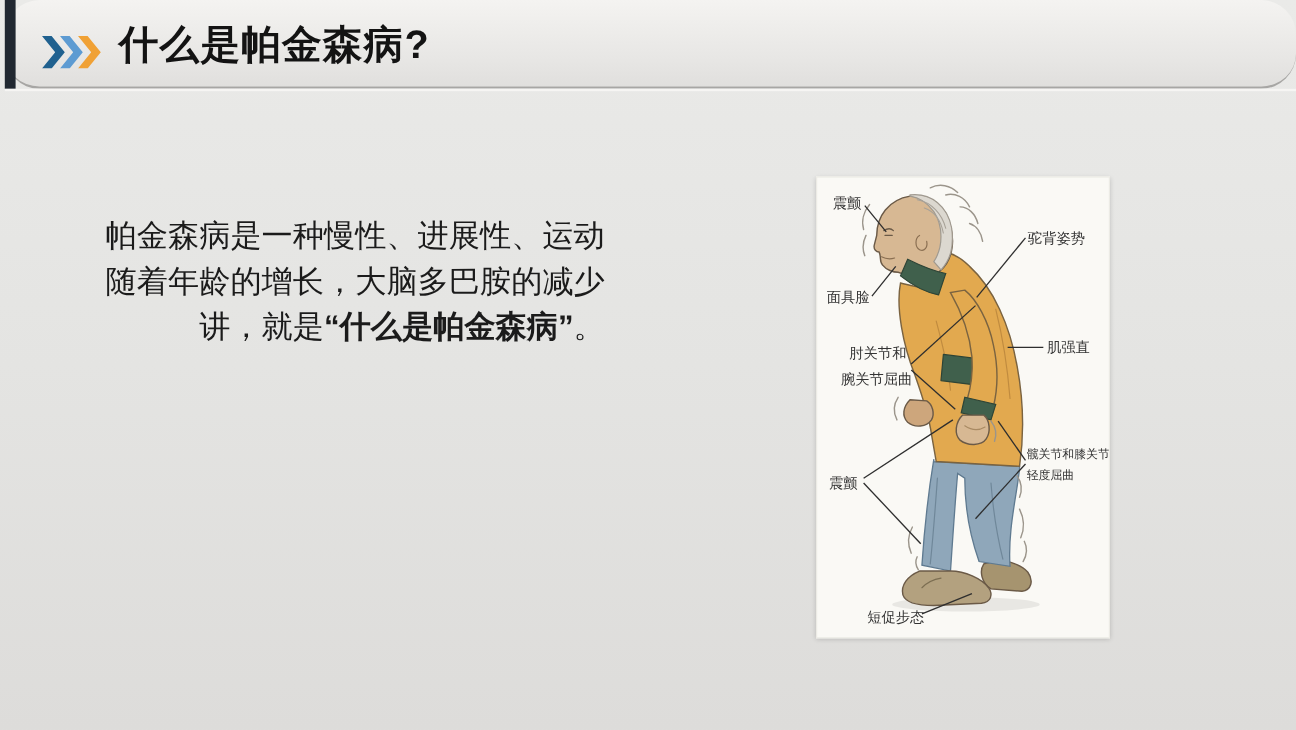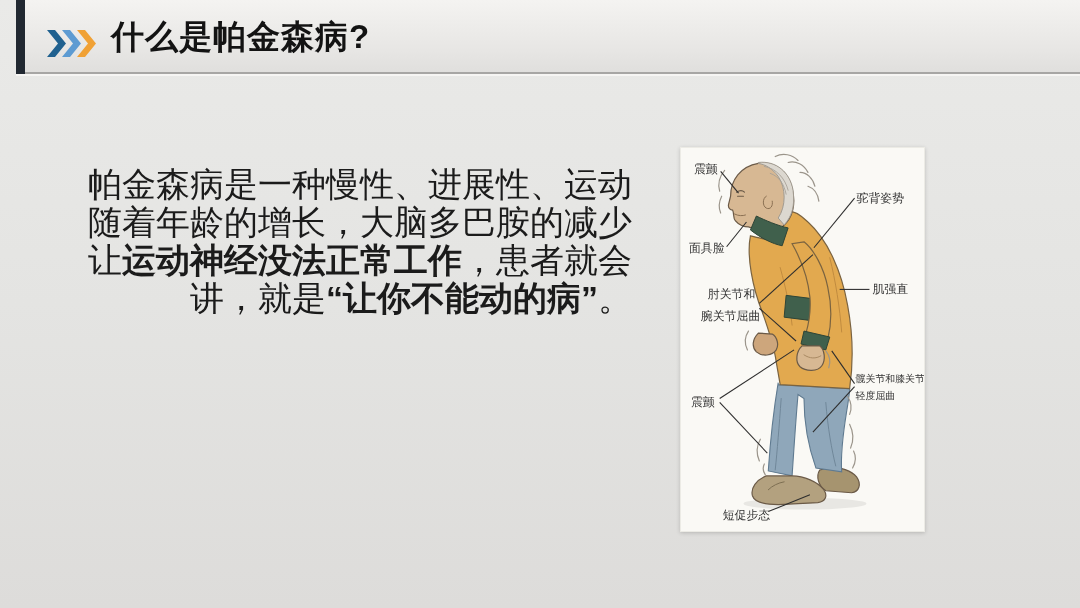--- a/index.html
+++ b/index.html
@@ -7,42 +7,43 @@
     width:1080px; height:608px; overflow:hidden;
     font-family:"Liberation Sans","DejaVu Sans",sans-serif;
     background:#dedddb;
   }
   .slide {
     position:relative; width:1080px; height:608px;
     background:linear-gradient(180deg,#eaeae8 0%,#e4e4e2 50%,#dddcda 100%);
   }
   
   .header {
-    position:absolute; top:0; left:16px; right:0; height:72px;
+    position:absolute; top:0; left:4px; right:0; height:72px;
     background:linear-gradient(180deg,#f4f3f1 0%,#e7e6e4 70%,#e0dfdd 100%);
     border-bottom:2px solid #a7a6a4;
+    border-radius:29px;
   }
   .header::after {
     content:""; position:absolute; left:0; right:0; bottom:-4px; height:2px;
     background:#f6f5f3;
   }
   .accent-bar {
     position:absolute; left:0; top:0; width:9px; height:74px;
     background:#212831;
   }
   .chevrons { position:absolute; left:31px; top:30px; }
   .title {
     position:absolute; left:95px; top:0; margin:0;
     line-height:74px; font-size:33px; font-weight:800;
     color:#131313; letter-spacing:1px; white-space:nowrap;
   }
   
   .text-block {
-    position:absolute; left:88px; top:165px;
-    font-size:34px; color:#1b1b1b;
+    position:absolute; left:88px; top:177px;
+    font-size:26px; color:#1b1b1b;
   }
   .text-block p { margin:0; }
   .para2 { margin-top:36px;text-align:right; }
   .line { display:block; line-height:38px; white-space:nowrap; }
   .text-block b { font-weight:800; }
   
   .card {
     position:absolute; left:680px; top:147px; width:245px; height:385px;
     margin:0; background:#faf9f5; border:1px solid #ecebe5;
     box-shadow:0 1px 4px rgba(0,0,0,0.18); box-sizing:border-box;
@@ -69,22 +70,21 @@
     </svg>
     <h1 class="title">什么是帕金森病?</h1>
   </div>
 
   <div class="text-block">
     <p class="para1">
       <span class="line">帕金森病是一种慢性、进展性、运动</span>
     </p>
     <p class="para2">
       <span class="line">随着年龄的增长，大脑多巴胺的减少</span>
-      <span class="line"><span>让</span><b>运动神经没法正常工作</b><span>，患者就会</span></span>
-      <span class="line"><span>讲，就是</span><b>“让你不能动的病”</b><span>。</span></span>
+      <span class="line"><span>讲，就是</span><b>“什么是帕金森病”</b><span>。</span></span>
     </p>
   </div>
 
   <figure class="card">
     <svg viewBox="0 0 245 385">
 
       <ellipse cx="125" cy="358" rx="62" ry="6" fill="rgba(0,0,0,0.07)"></ellipse>
 
       <path d="M140,324 C136,330 138,340 146,345 L172,347 C180,346 182,338 177,331 C172,325 160,321 152,321 Z" class="outline" fill="#a6946f"></path>
 

